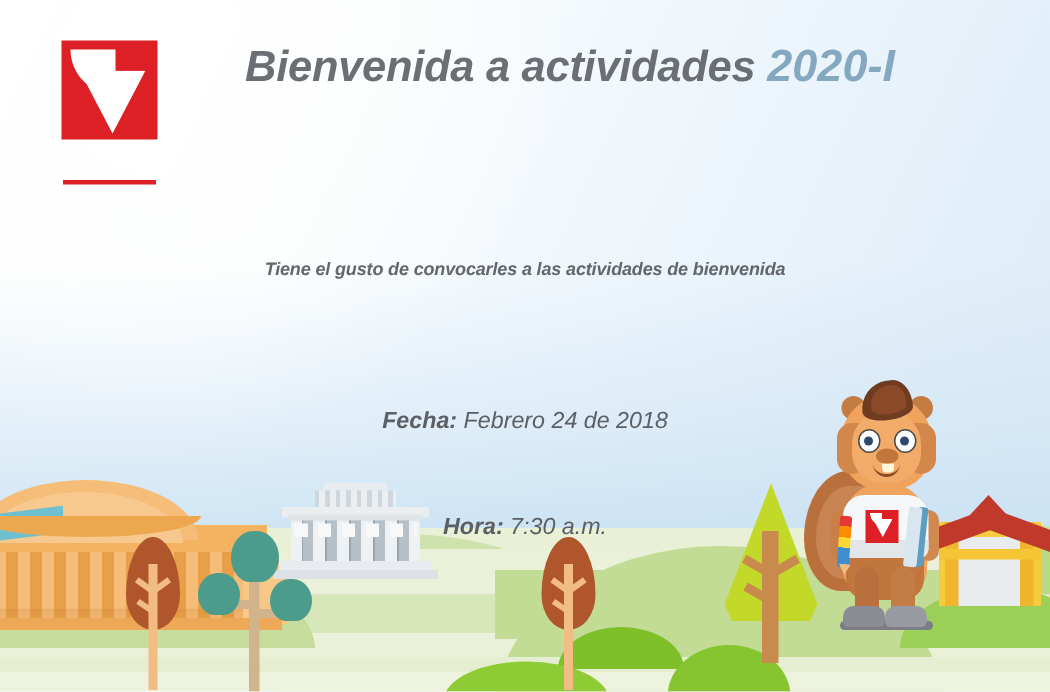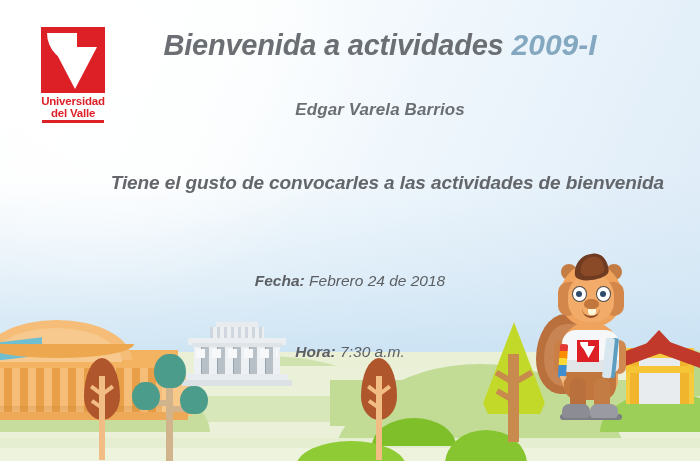--- a/index.html
+++ b/index.html
@@ -313,21 +313,21 @@
     position:absolute; left: 120px; top: 100px; width: 520px;
     text-align:center; font-size: 17px; font-style: italic; font-weight: bold;
     color:#6b6f73; letter-spacing: 0.1px;
   }
   .rector-role {
     position:absolute; left: 120px; top: 129px; width: 520px;
     text-align:center; font-size: 14.5px; font-style: italic; color:#77797c;
   }
   .invite-1 {
     position:absolute; left: 36px; top: 172px; width: 628px;
-    text-align:right; font-size: 19px; font-style: italic; font-weight: bold;
+    text-align:center; font-size: 12px; font-style: italic; font-weight: bold;
     color:#63676b; letter-spacing: -0.1px;
   }
   .invite-2 {
     position:absolute; left: 36px; top: 201px; width: 628px;
     text-align:center; font-size: 14.5px; font-style: italic; color:#7a7c80;
   }
   .detail-row {
     position:absolute; width: 700px; text-align:center;
     font-size: 15.5px; font-style: italic; color:#5c6064;
     white-space: nowrap;
@@ -472,32 +472,27 @@
     <div class="sq sq-pupil sq-pupil-r"></div>
     <div class="sq sq-mouth"></div>
     <div class="sq sq-teeth"></div>
     <div class="sq sq-nose"></div>
   </div>
 
   <div class="logo">
     <div class="logo-square"></div>
     <div class="logo-quarter"></div>
     <div class="logo-tri"></div>
-    <div class="logo-text">
-      <div>Universidad</div>
-      <div>del Valle</div>
-    </div>
     <div class="logo-bar"></div>
   </div>
 
   <div class="headline">
-    <span class="h-main">Bienvenida a actividades</span><span class="h-year">2009-I</span>
-  </div>
-
-  <div class="rector-name">Edgar Varela Barrios</div>
+    <span class="h-main">Bienvenida a actividades</span><span class="h-year">2020-I</span>
+  </div>
+
 
   <div class="invite-1">Tiene el gusto de convocarles a las actividades de bienvenida</div>
 
   <div class="detail-row row-fecha">
     <span class="lbl">Fecha:</span>
     <span class="val">Febrero 24 de 2018</span>
   </div>
   <div class="detail-row row-hora">
     <span class="lbl">Hora:</span>
     <span class="val">7:30 a.m.</span>

